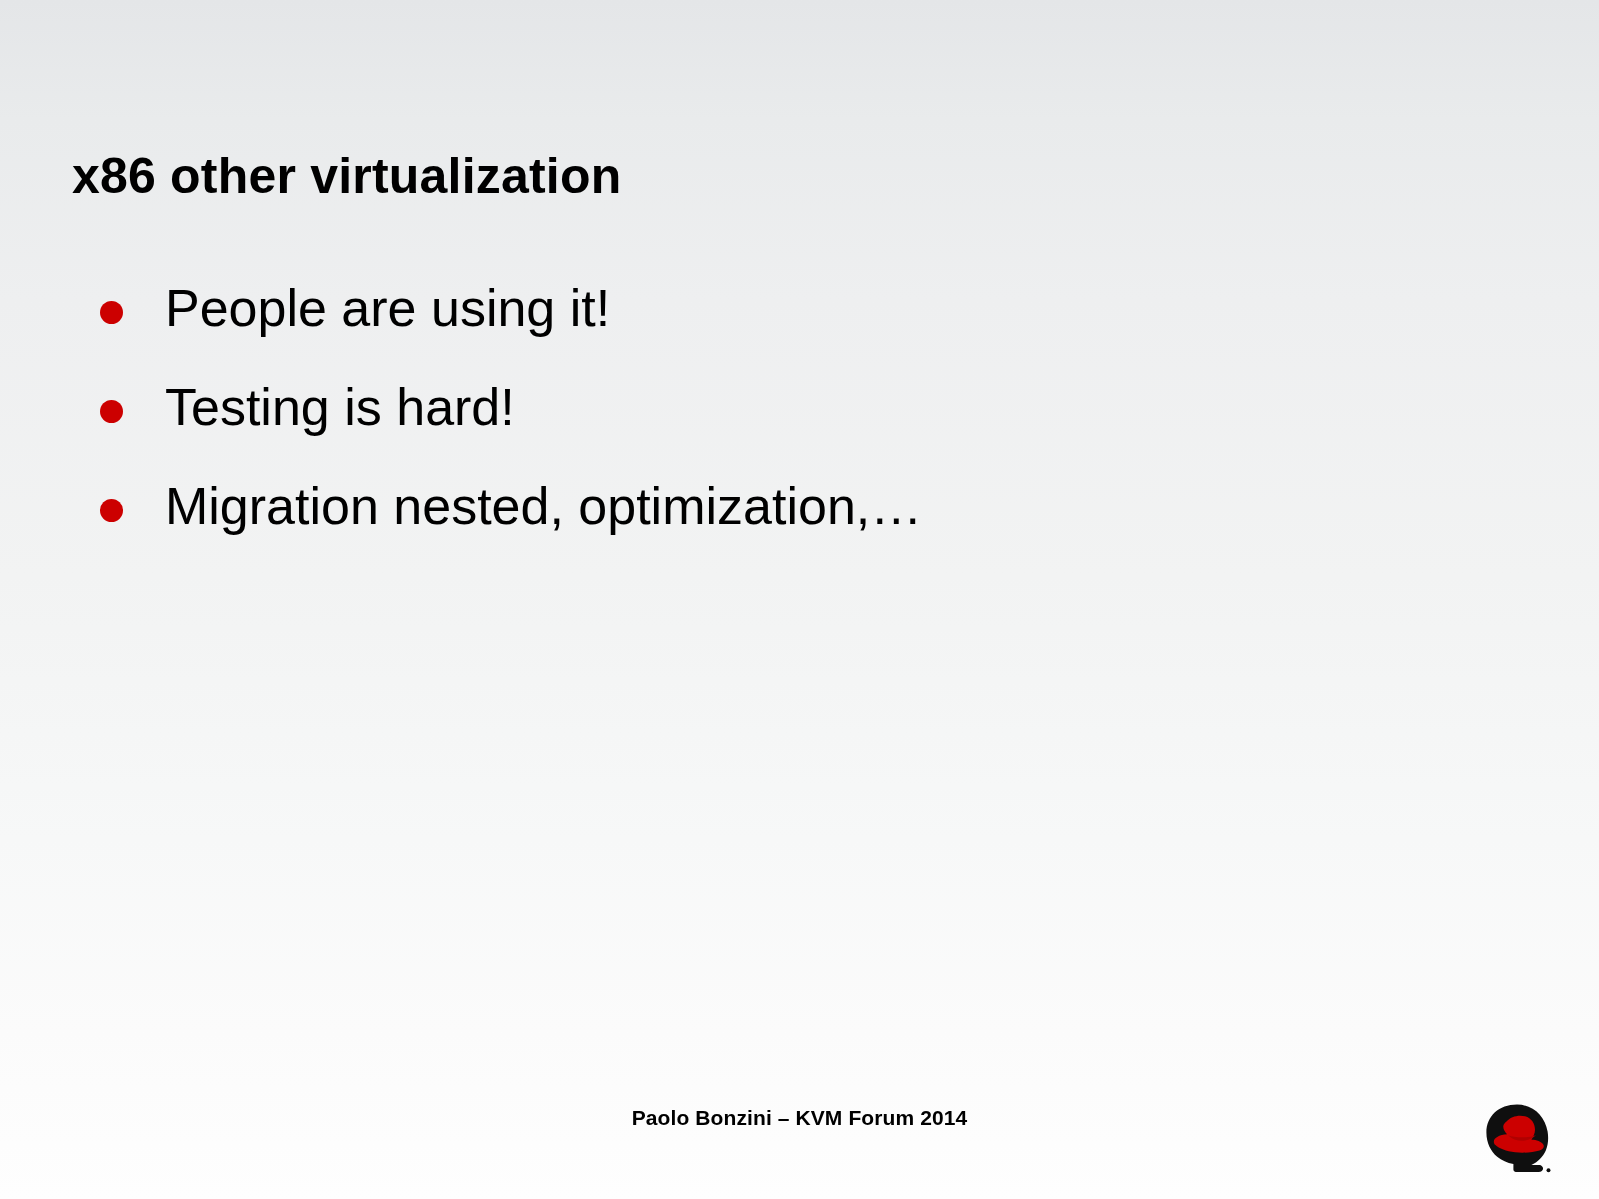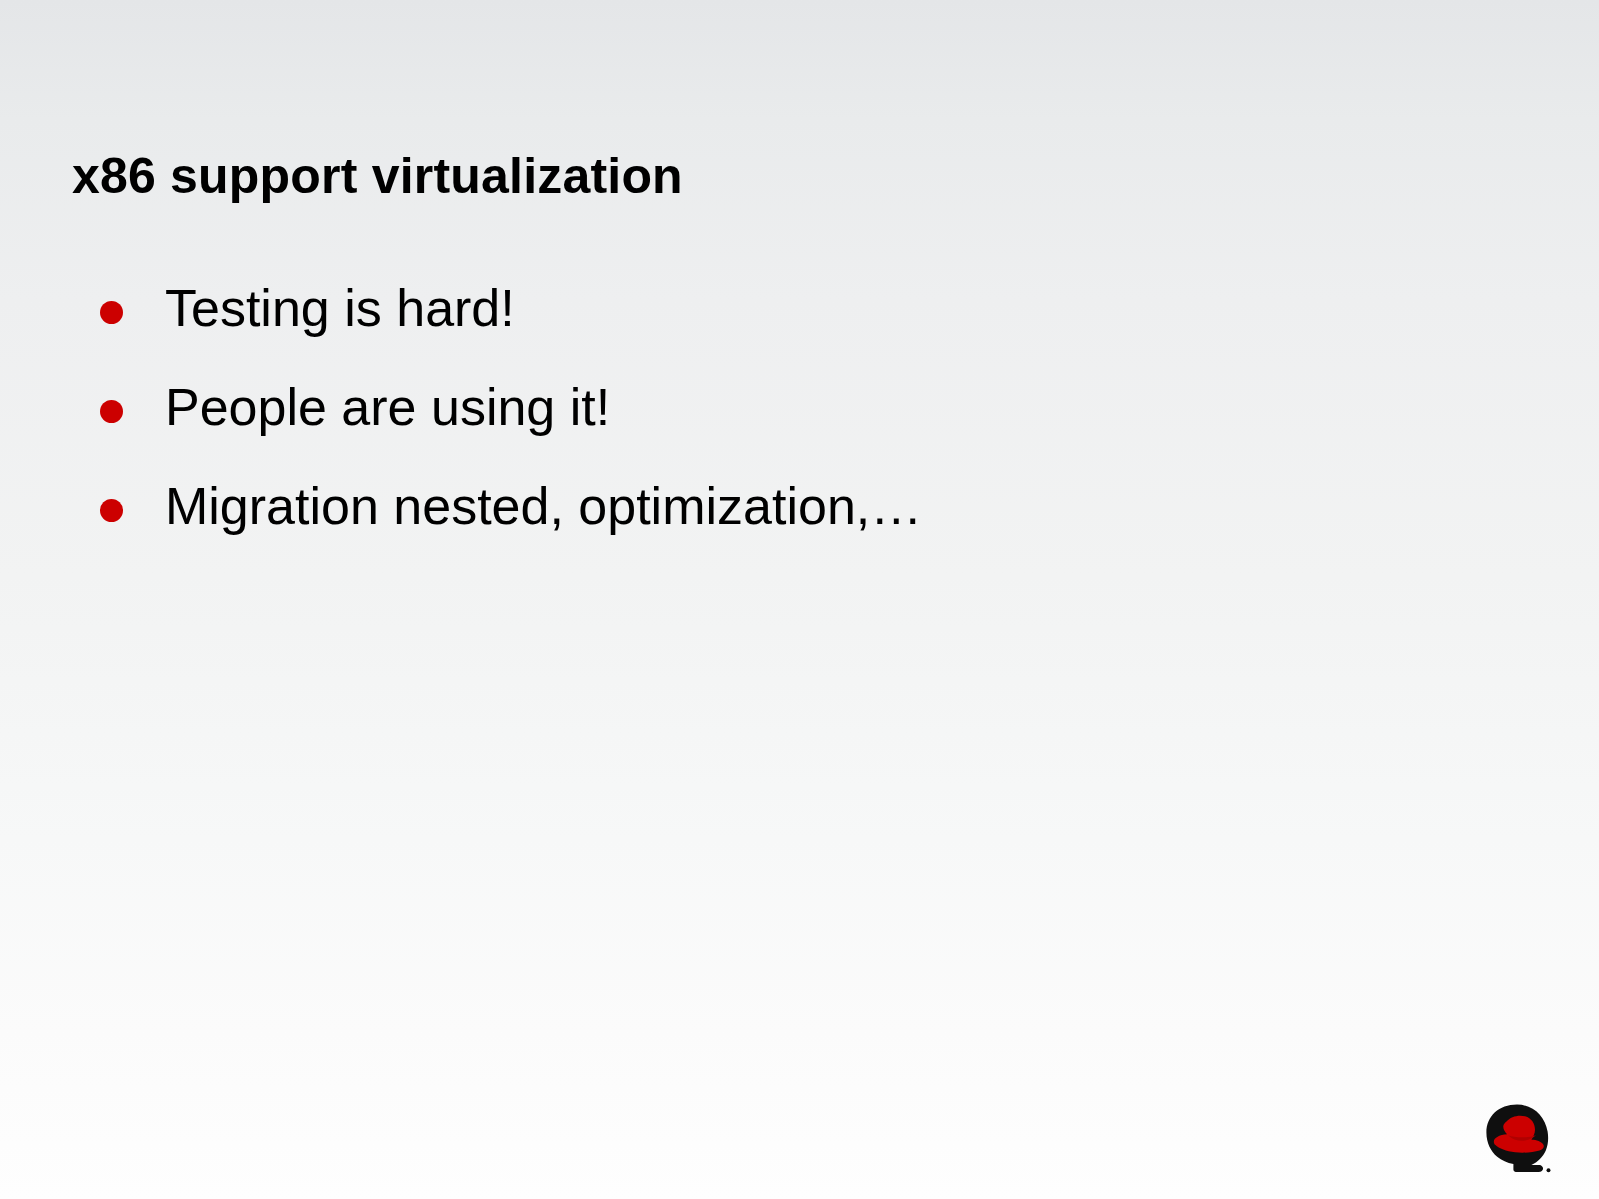--- a/index.html
+++ b/index.html
@@ -107,42 +107,43 @@
     display: block;
     width: 90px;
     height: 90px;
   }
 </style>
 </head>
 <body>
 
 <div class="slide">
 
-  <h1 class="slide-title">x86 support virtualization</h1>
+  <h1 class="slide-title">x86 other virtualization</h1>
 
   <ul class="bullet-list">
 
     <li class="bullet-item">
       <span class="bullet-marker"></span>
-      <span class="bullet-text">Testing is hard!</span>
+      <span class="bullet-text">People are using it!</span>
     </li>
 
     <li class="bullet-item">
       <span class="bullet-marker"></span>
-      <span class="bullet-text">People are using it!</span>
+      <span class="bullet-text">Testing is hard!</span>
     </li>
 
     <li class="bullet-item">
       <span class="bullet-marker"></span>
       <span class="bullet-text">Migration nested, optimization,…</span>
     </li>
 
 
   </ul>
 
+  <div class="footer">Paolo Bonzini – KVM Forum 2014</div>
 
   <div class="logo">
     <svg viewBox="0 0 100 100" xmlns="http://www.w3.org/2000/svg" aria-hidden="true">
 
       <path d="M50 14
                C 30 14, 16 27, 16 45
                C 16 57, 21 66, 28 72
                C 33 76, 39 79, 46 80
                L 46 86
                C 46 88, 48 89, 50 89

